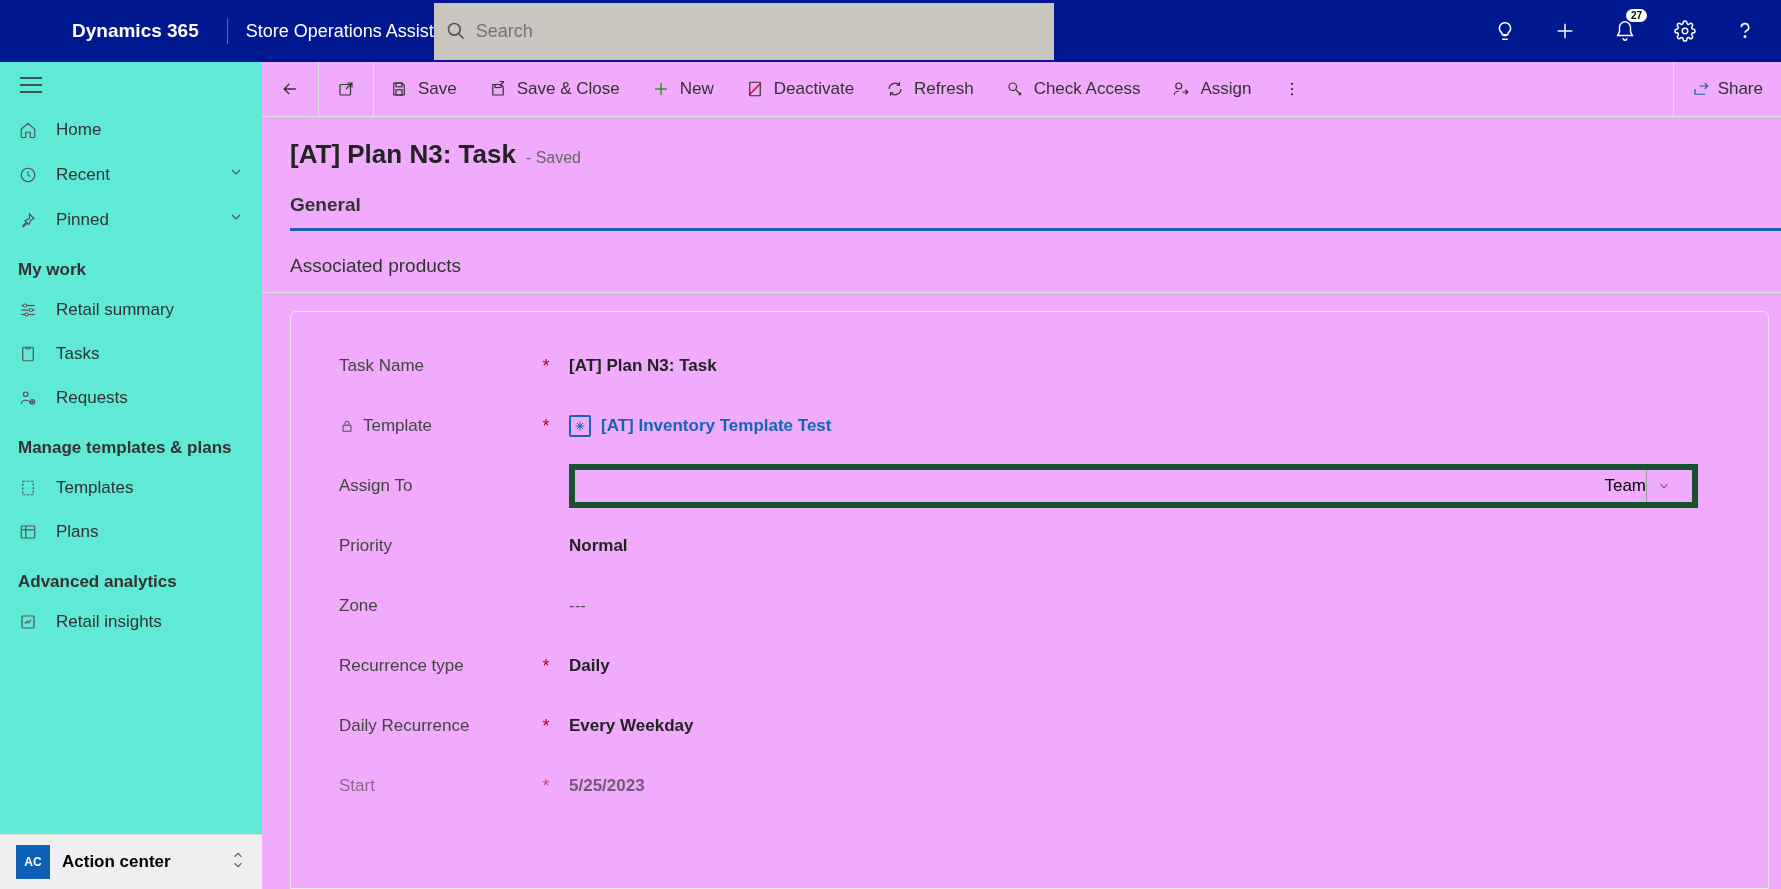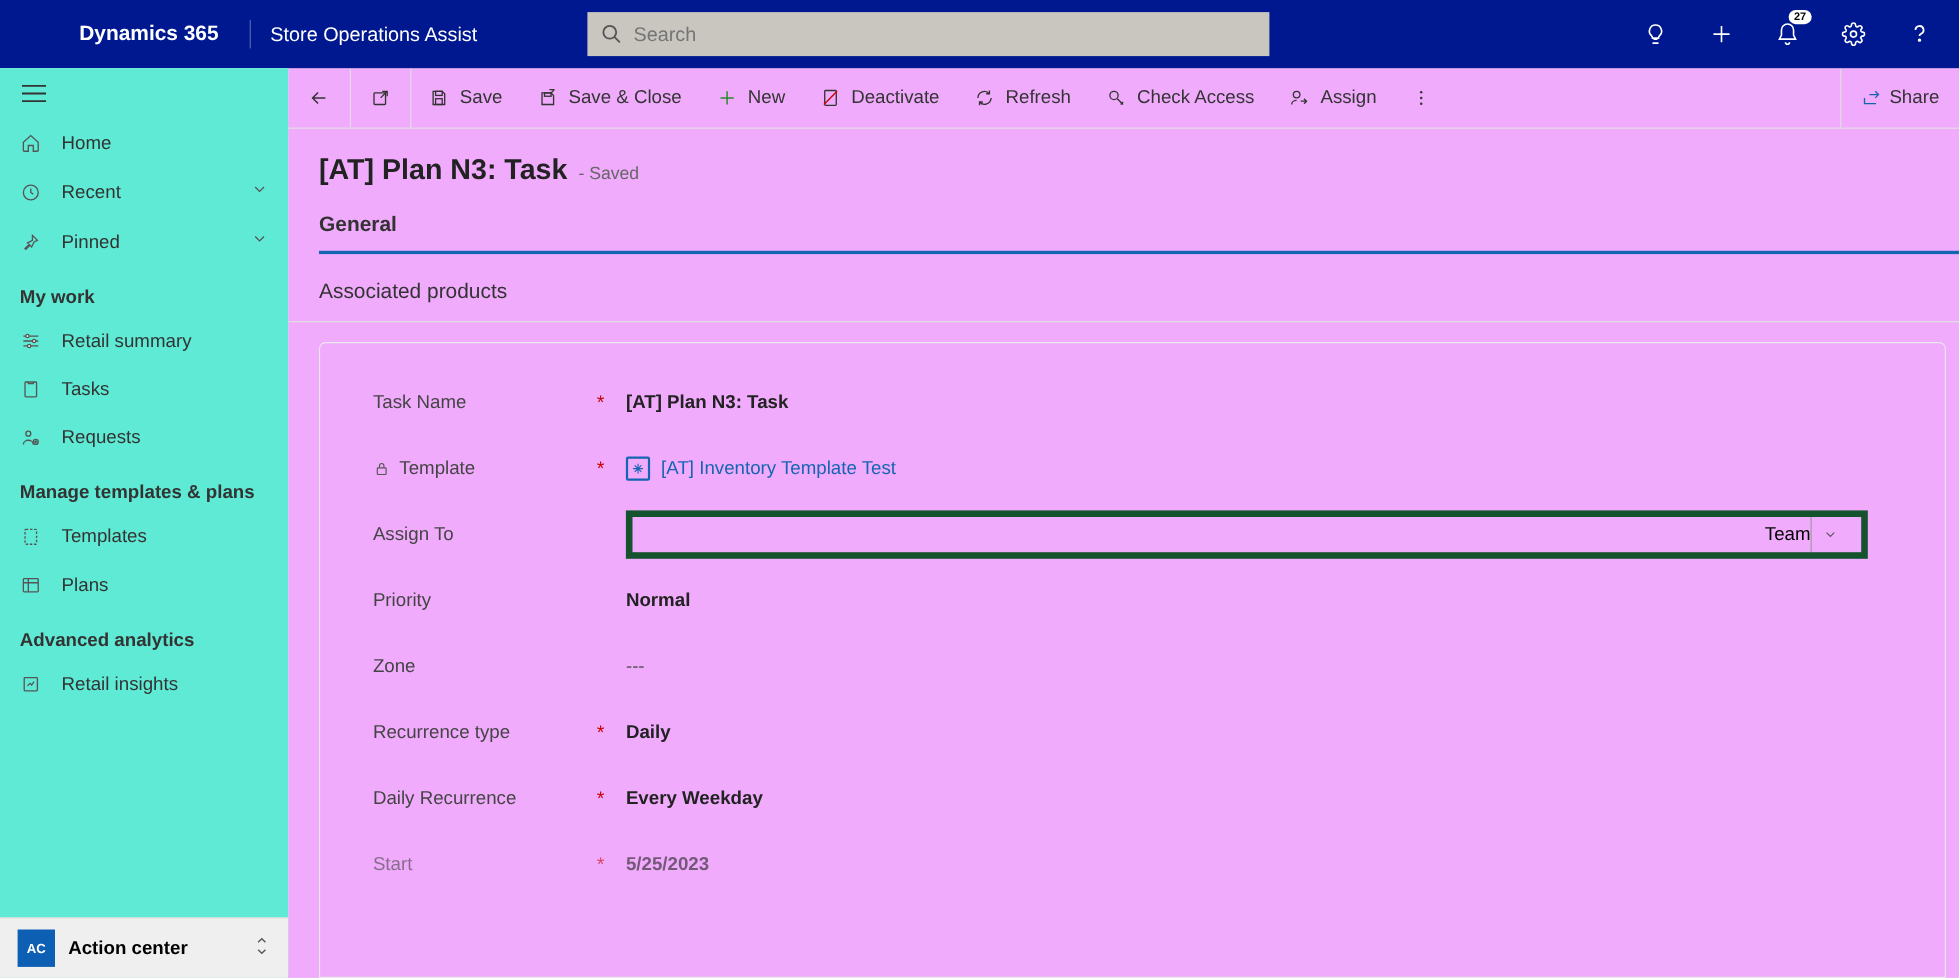--- a/index.html
+++ b/index.html
@@ -23,23 +23,22 @@
     width: 1px;
     height: 26px;
     background: rgba(255,255,255,0.35);
     margin: 0 18px 0 4px;
   }
   .app-name {
     font-size: 18px;
     font-weight: 400;
   }
   .search-wrap {
-    margin-left: 100px;
     width: 620px;
-    height: 40px;
+    height: 57px;
     background: #c9c6c0;
     display: flex;
     align-items: center;
     padding: 0 12px;
     border-radius: 0;
   }
   .search-wrap svg { flex-shrink: 0; }
   .search-input {
     background: transparent;
     border: none;
@@ -224,21 +223,21 @@
     font-size: 17px;
     font-weight: 600;
     color: #222;
     flex: 1;
   }
   .form-lookup {
     display: flex;
     align-items: center;
     gap: 10px;
     color: #1664b4;
-    font-weight: 400;
+    font-weight: 700;
   }
   .lookup-icon {
     width: 22px; height:22px;
     border: 2px solid #1664b4;
     border-radius: 2px;
     display:flex; align-items:center; justify-content:center;
   }
   .form-select {
     margin-left: 16px;
     flex: 1;

